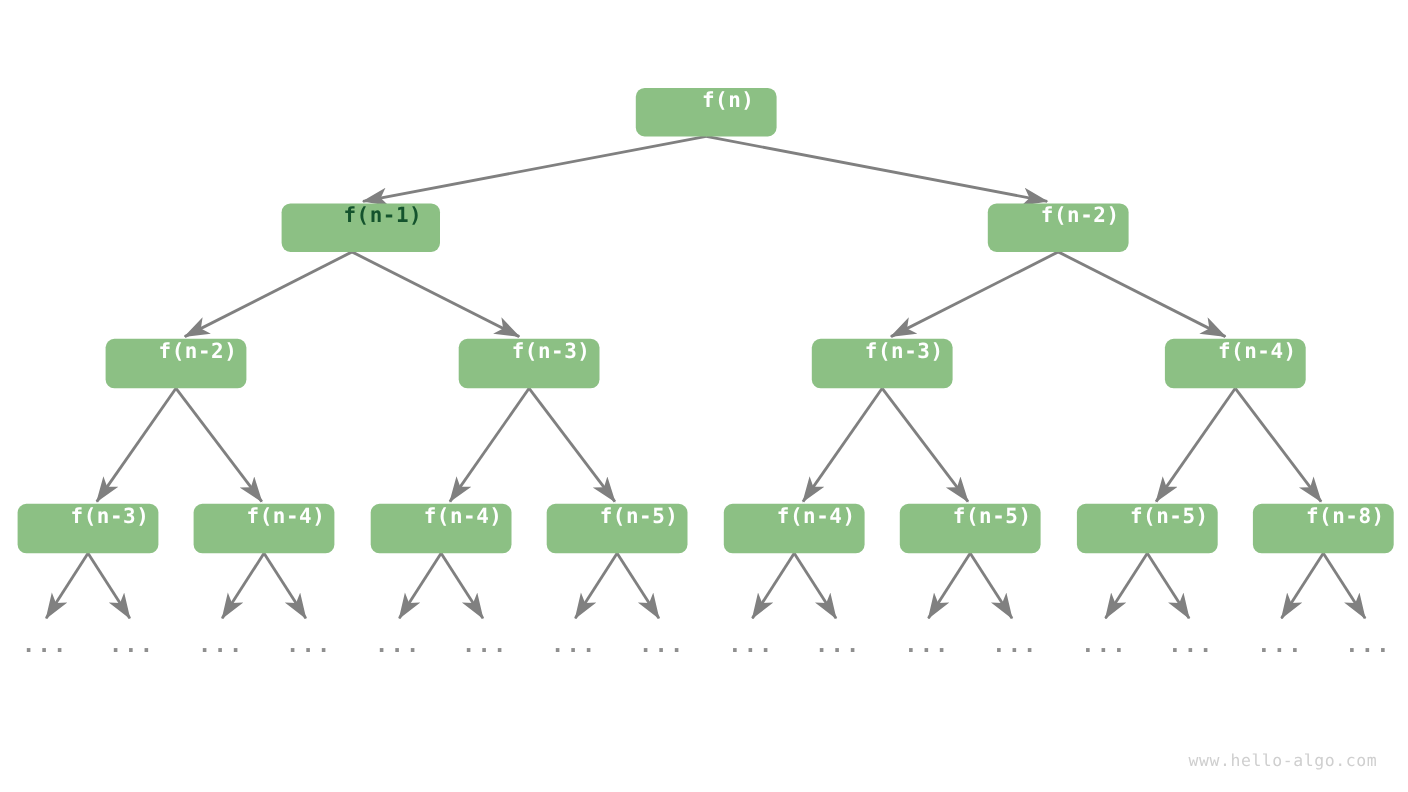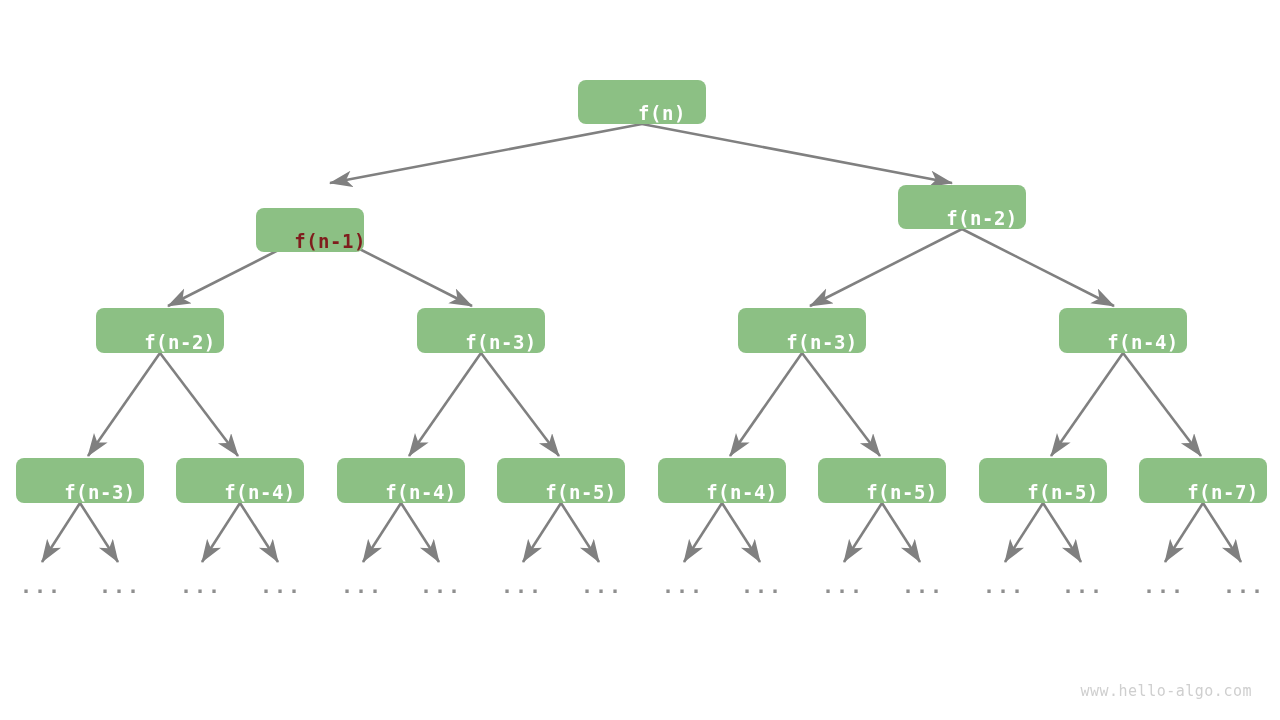--- a/index.html
+++ b/index.html
@@ -27,21 +27,21 @@
     position: absolute;
     box-sizing: border-box;
     background: #8cc084;
     border-radius: 8px;
     color: #ffffff;
     font-family: "DejaVu Sans Mono", "Liberation Mono", monospace;
     font-size: 19px;
     font-weight: bold;
     letter-spacing: 0.5px;
     display: flex;
-    align-items: flex-end;
+    align-items: flex-start;
     justify-content: center;
     white-space: nowrap;
     padding-left: 40px;
   }
   .dots {
     position: absolute;
     color: #8f8f8f;
     font-family: "DejaVu Sans Mono", "Liberation Mono", monospace;
     font-size: 20px;
     font-weight: bold;
@@ -103,21 +103,21 @@
         <line x1="1043" y1="503" x2="1081" y2="562" stroke="#808080" stroke-width="2.6" stroke-linecap="butt" marker-end="url(#arrowhead)"></line>
         <line x1="1203" y1="503" x2="1165" y2="562" stroke="#808080" stroke-width="2.6" stroke-linecap="butt" marker-end="url(#arrowhead)"></line>
         <line x1="1203" y1="503" x2="1241" y2="562" stroke="#808080" stroke-width="2.6" stroke-linecap="butt" marker-end="url(#arrowhead)"></line>
       </g>
   </svg>
 
   <div id="node-layer">
       <div class="node" style="left: 578px; top: 80px; width: 128px; height: 44px; background: rgb(140, 192, 132); color: rgb(255, 255, 255);">
         <span>f(n)</span>
       </div>
-      <div class="node" style="left: 256px; top: 185px; width: 108px; height: 44px; background: rgb(140, 192, 132); color: #7f1d1d; margin-top: 23px;">
+      <div class="node" style="left: 256px; top: 185px; width: 144px; height: 44px; background: rgb(140, 192, 132); color: #14532d;">
         <span>f(n-1)</span>
       </div>
       <div class="node" style="left: 898px; top: 185px; width: 128px; height: 44px; background: rgb(140, 192, 132); color: rgb(255, 255, 255);">
         <span>f(n-2)</span>
       </div>
       <div class="node" style="left: 96px; top: 308px; width: 128px; height: 45px; background: rgb(140, 192, 132); color: rgb(255, 255, 255);">
         <span>f(n-2)</span>
       </div>
       <div class="node" style="left: 417px; top: 308px; width: 128px; height: 45px; background: rgb(140, 192, 132); color: rgb(255, 255, 255);">
         <span>f(n-3)</span>
@@ -143,21 +143,21 @@
       <div class="node" style="left: 658px; top: 458px; width: 128px; height: 45px; background: rgb(140, 192, 132); color: rgb(255, 255, 255);">
         <span>f(n-4)</span>
       </div>
       <div class="node" style="left: 818px; top: 458px; width: 128px; height: 45px; background: rgb(140, 192, 132); color: rgb(255, 255, 255);">
         <span>f(n-5)</span>
       </div>
       <div class="node" style="left: 979px; top: 458px; width: 128px; height: 45px; background: rgb(140, 192, 132); color: rgb(255, 255, 255);">
         <span>f(n-5)</span>
       </div>
       <div class="node" style="left: 1139px; top: 458px; width: 128px; height: 45px; background: rgb(140, 192, 132); color: rgb(255, 255, 255);">
-        <span>f(n-7)</span>
+        <span>f(n-8)</span>
       </div>
     </div>
 
   <div id="ellipsis-layer">
       <div class="dots" style="left: 20px; top: 576px; width: 40px; color: rgb(143, 143, 143);">...</div>
       <div class="dots" style="left: 99px; top: 576px; width: 40px; color: rgb(143, 143, 143);">...</div>
       <div class="dots" style="left: 180px; top: 576px; width: 40px; color: rgb(143, 143, 143);">...</div>
       <div class="dots" style="left: 260px; top: 576px; width: 40px; color: rgb(143, 143, 143);">...</div>
       <div class="dots" style="left: 341px; top: 576px; width: 40px; color: rgb(143, 143, 143);">...</div>
       <div class="dots" style="left: 420px; top: 576px; width: 40px; color: rgb(143, 143, 143);">...</div>

